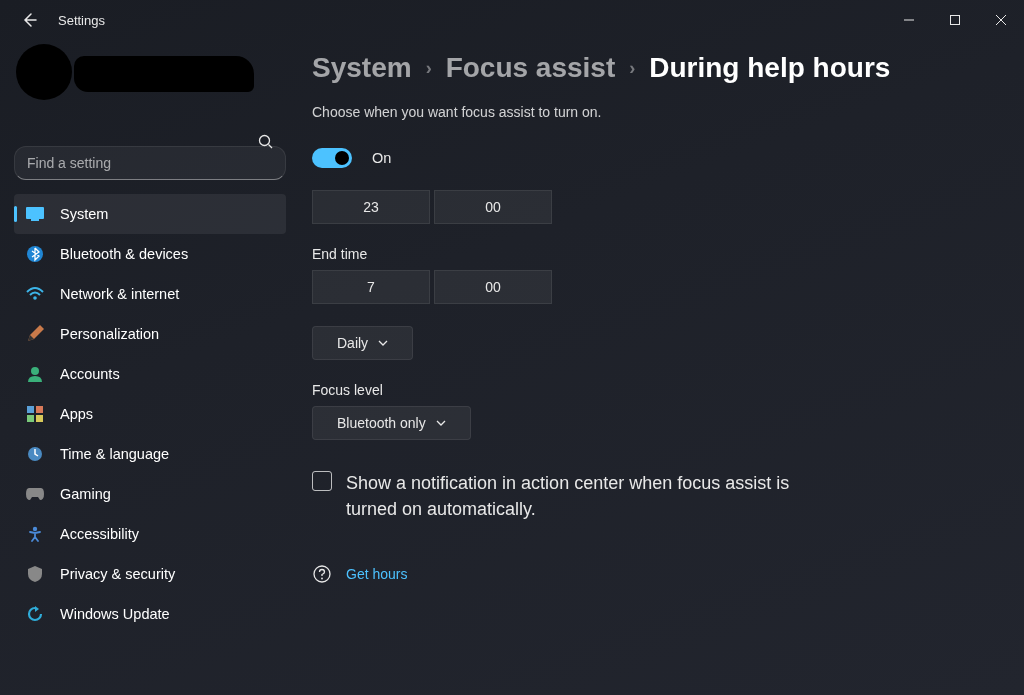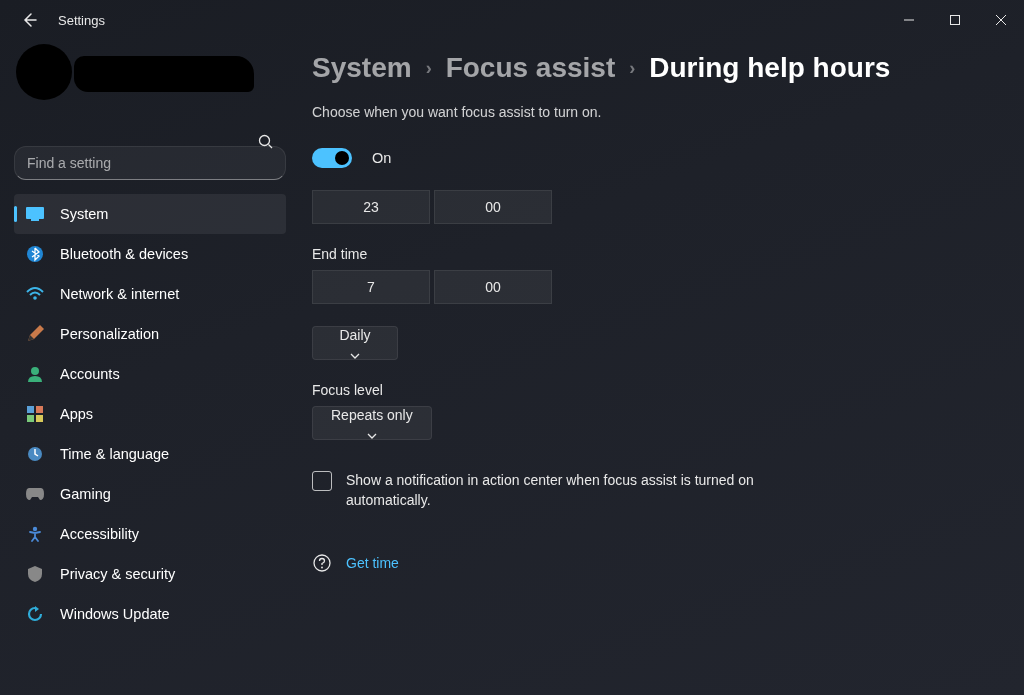--- a/index.html
+++ b/index.html
@@ -31,27 +31,27 @@
   .breadcrumbs .crumb.current { color:#fff; font-weight:600; cursor:default;}
   .breadcrumbs .chev { color: rgba(255,255,255,0.4); font-size:18px; font-weight:bold;}
   .subtitle { font-size:14px; color: rgba(255,255,255,0.8); margin-bottom: 28px; }
   .toggle-row { display:flex; align-items:center; gap:20px; margin-bottom: 22px;}
   .toggle { width:40px; height:20px; background:#4cc2ff; border-radius:10px; position:relative; cursor:pointer;}
   .toggle-knob { width:14px; height:14px; background:#000; border-radius:50%; position:absolute; top:3px; right:3px;}
   .toggle-label { font-size:14.5px; }
   .section-label { font-size:14px; margin-bottom:8px; }
   .time-row { display:flex; gap:4px; margin-bottom: 22px;}
   .time-box { width:118px; height:34px; background: rgba(255,255,255,0.06); border:1px solid rgba(255,255,255,0.08); border-radius:0; display:flex; align-items:center; justify-content:center; font-size:14px; cursor:pointer; }
-  .dropdown { height:34px; background: rgba(255,255,255,0.06); border:1px solid rgba(255,255,255,0.08); border-radius:4px; display:inline-flex; align-items:center; padding:0 18px; gap:10px; cursor:pointer; font-size:14px;flex-direction:column;}
+  .dropdown { height:34px; background: rgba(255,255,255,0.06); border:1px solid rgba(255,255,255,0.08); border-radius:4px; display:inline-flex; align-items:center; padding:0 24px; gap:10px; cursor:pointer; font-size:14px;}
   .dropdown.small { min-width:86px;}
   .dropdown.med { min-width:110px;}
   .section-block { margin-bottom:22px;}
   .check-row { display:flex; align-items:flex-start; gap:14px; margin-top:30px; max-width:500px;}
   .checkbox { width:20px; height:20px; border:1.5px solid rgba(255,255,255,0.7); border-radius:3px; flex-shrink:0; cursor:pointer; margin-top:1px;}
-  .check-text { font-size:14px; line-height:1.45; }
+  .check-text { font-size:18px; line-height:1.45; }
   .help-row { display:flex; align-items:center; gap:14px; margin-top:42px; }
   .help-icon-wrap { width:20px; height:20px; display:flex; align-items:center; justify-content:center;}
   .help-link { color:#4cc2ff; font-size:14px; cursor:pointer;}
   svg { display:block; }
 </style>
 </head>
 <body>
 
 <div class="titlebar">
   <div class="back-btn">
@@ -234,36 +234,36 @@
         <span>Daily</span>
         <svg width="10" height="6" viewBox="0 0 10 6">
             <path d="M1 1 L5 5 L9 1" stroke="#e8e8e8" stroke-width="1.3" fill="none"></path>
           </svg>
       </div>
     </div>
 
     <div class="section-block">
       <div class="section-label">Focus level</div>
       <div class="dropdown med">
-        <span>Repeats only</span>
+        <span>Bluetooth only</span>
         <svg width="10" height="6" viewBox="0 0 10 6">
             <path d="M1 1 L5 5 L9 1" stroke="#e8e8e8" stroke-width="1.3" fill="none"></path>
           </svg>
       </div>
     </div>
 
     <div class="check-row">
       <div class="checkbox"></div>
       <div class="check-text">Show a notification in action center when focus assist is turned on automatically.</div>
     </div>
 
     <div class="help-row">
       <div class="help-icon-wrap">
         <svg width="18" height="18" viewBox="0 0 18 18">
             <circle cx="9" cy="9" r="8" stroke="#e8e8e8" stroke-width="1.3" fill="none"></circle>
             <path d="M6.5 7 Q6.5 4.5 9 4.5 Q11.5 4.5 11.5 7 Q11.5 8.5 9 9.5 V11" stroke="#e8e8e8" stroke-width="1.3" fill="none"></path>
             <circle cx="9" cy="13.5" r="0.9" fill="#e8e8e8"></circle>
           </svg>
       </div>
-      <div class="help-link">Get time</div>
+      <div class="help-link">Get hours</div>
     </div>
   </div>
 </div>
 
 </body></html>

